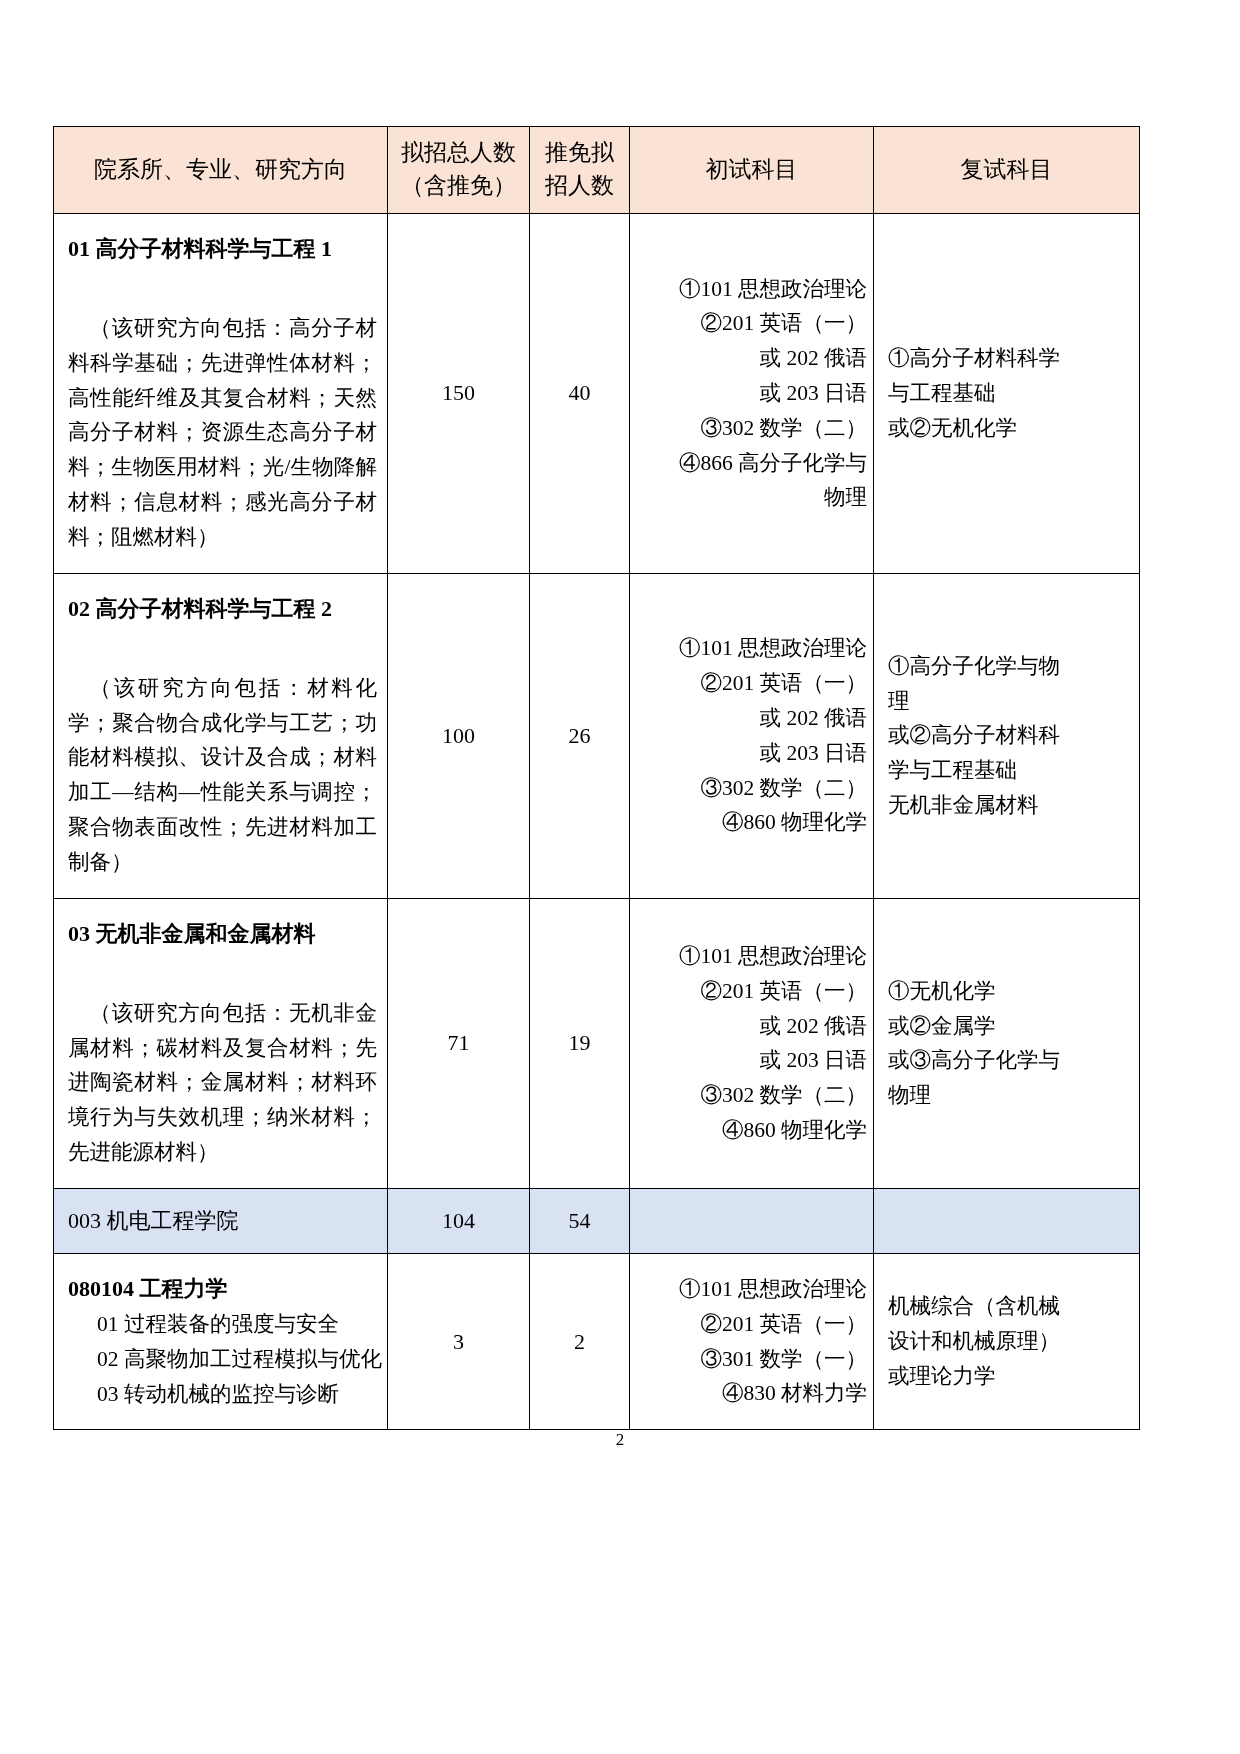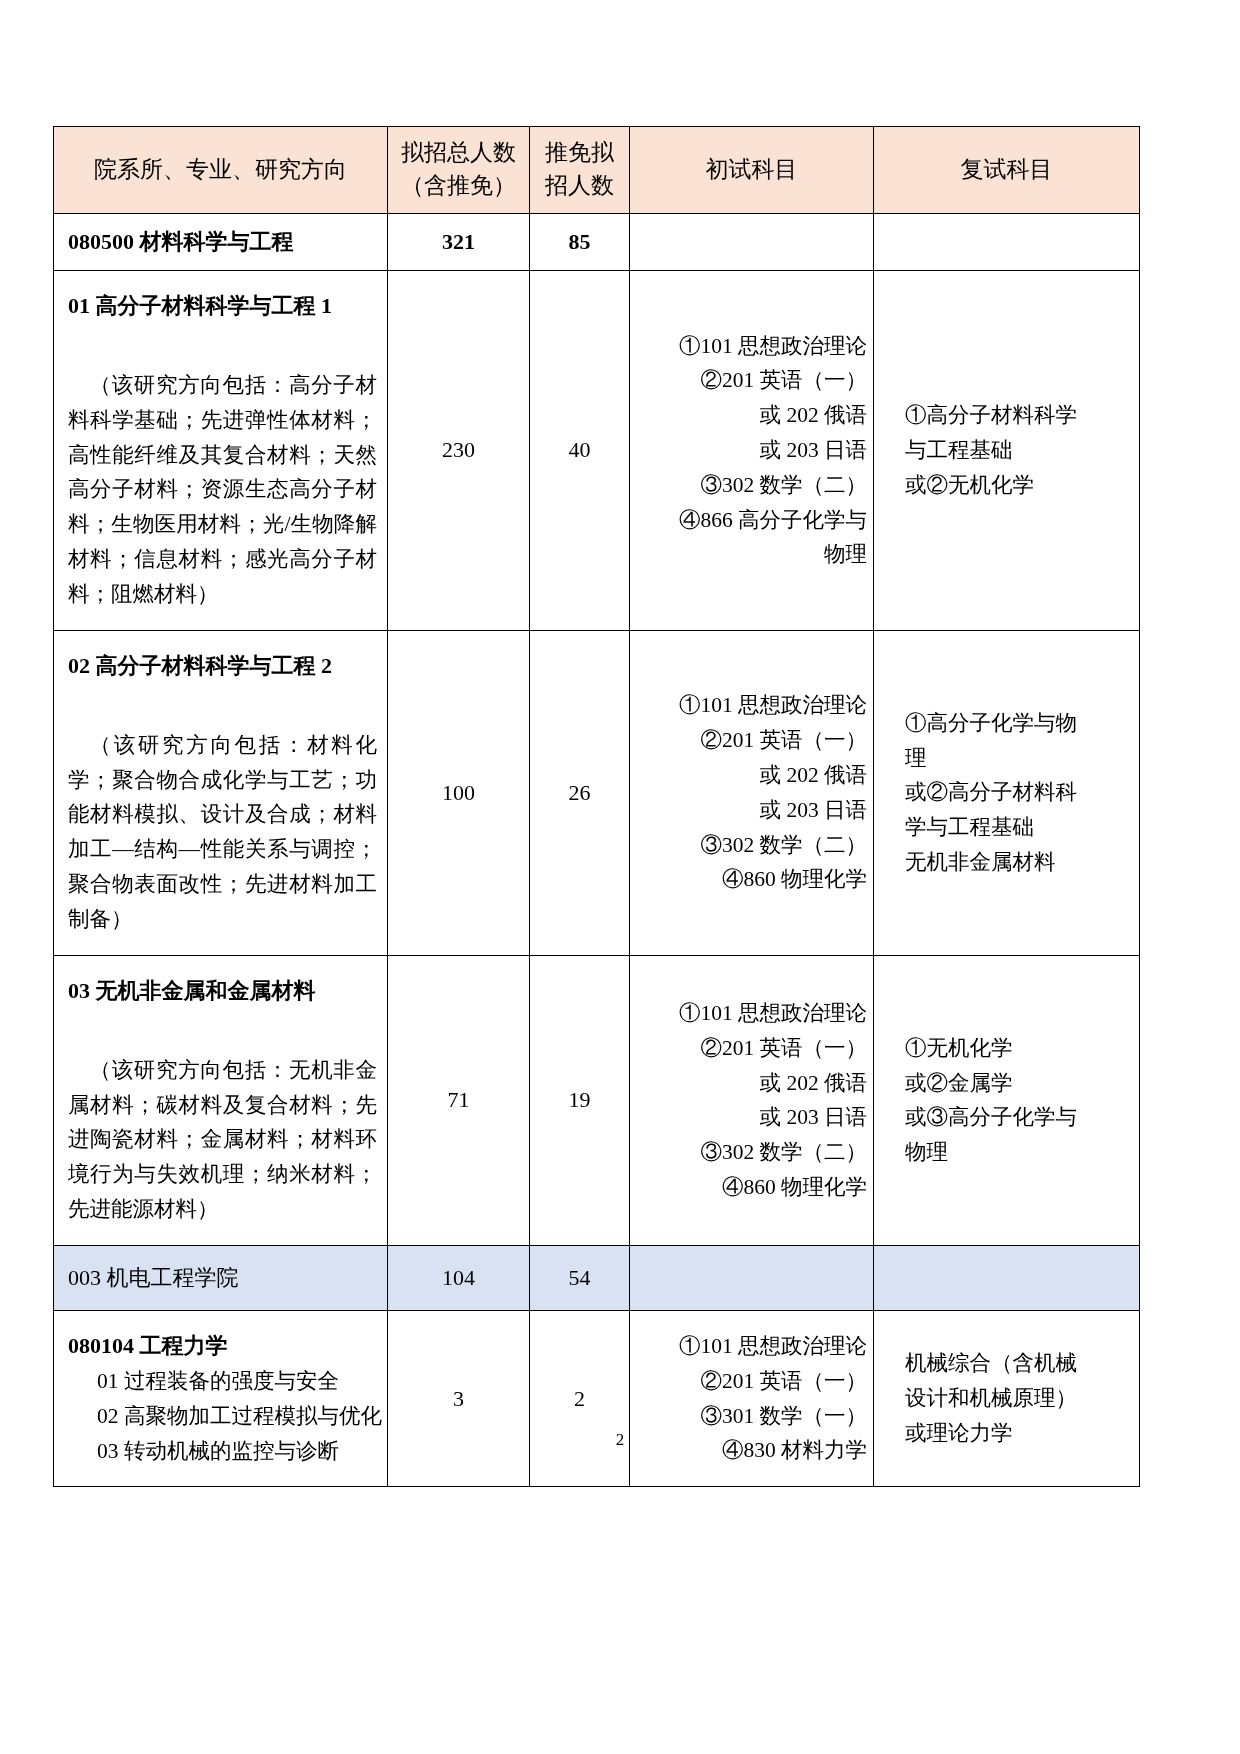--- a/index.html
+++ b/index.html
@@ -134,21 +134,21 @@
   }
   td.subj-cell .ln { white-space: nowrap; display: block; text-align: right; }
   td.subj-cell .ln.ind { padding-left: 1.1em; }
 
   td.retest-cell {
     vertical-align: middle;
     padding: 14px 8px 14px 14px !important;
     font-size: 21.5px;
     line-height: 1.62;
   }
-  td.retest-cell .ln { display: block; margin-left: 17px; }
+  td.retest-cell .ln { display: block; }
 
   .page-number {
     position: absolute;
     left: 0;
     top: 1430px;
     width: 1240px;
     text-align: center;
     font-size: 17px;
     color: #000;
     font-family: "Liberation Serif", serif;
@@ -183,33 +183,26 @@
           </th>
           <th>
             <span class="hdr-line">初试科目</span>
           </th>
           <th>
             <span class="hdr-line">复试科目</span>
           </th>
         </tr>
       </thead>
       <tbody id="table-body">
-          <tr class="major-row">
-            <td class="dir">080500 材料科学与工程</td>
-            <td class="num">321</td>
-            <td class="num">85</td>
-            <td></td>
-            <td></td>
-          </tr>
           <tr class="detail-row">
             <td class="dir-cell">
               <div class="dir-title">01 高分子材料科学与工程 1</div>
               <div class="dir-desc">（该研究方向包括：高分子材料科学基础；先进弹性体材料；高性能纤维及其复合材料；天然高分子材料；资源生态高分子材料；生物医用材料；光/生物降解材料；信息材料；感光高分子材料；阻燃材料）</div>
             </td>
-            <td class="num-cell">230</td>
+            <td class="num-cell">150</td>
             <td class="num-cell">40</td>
             <td class="subj-cell">
               <span class="ln">①101 思想政治理论</span>
               <span class="ln">②201 英语（一）</span>
               <span class="ln ind">或 202 俄语</span>
               <span class="ln ind">或 203 日语</span>
               <span class="ln">③302 数学（二）</span>
               <span class="ln">④866  高分子化学与</span>
               <span class="ln">物理</span>
             </td>

